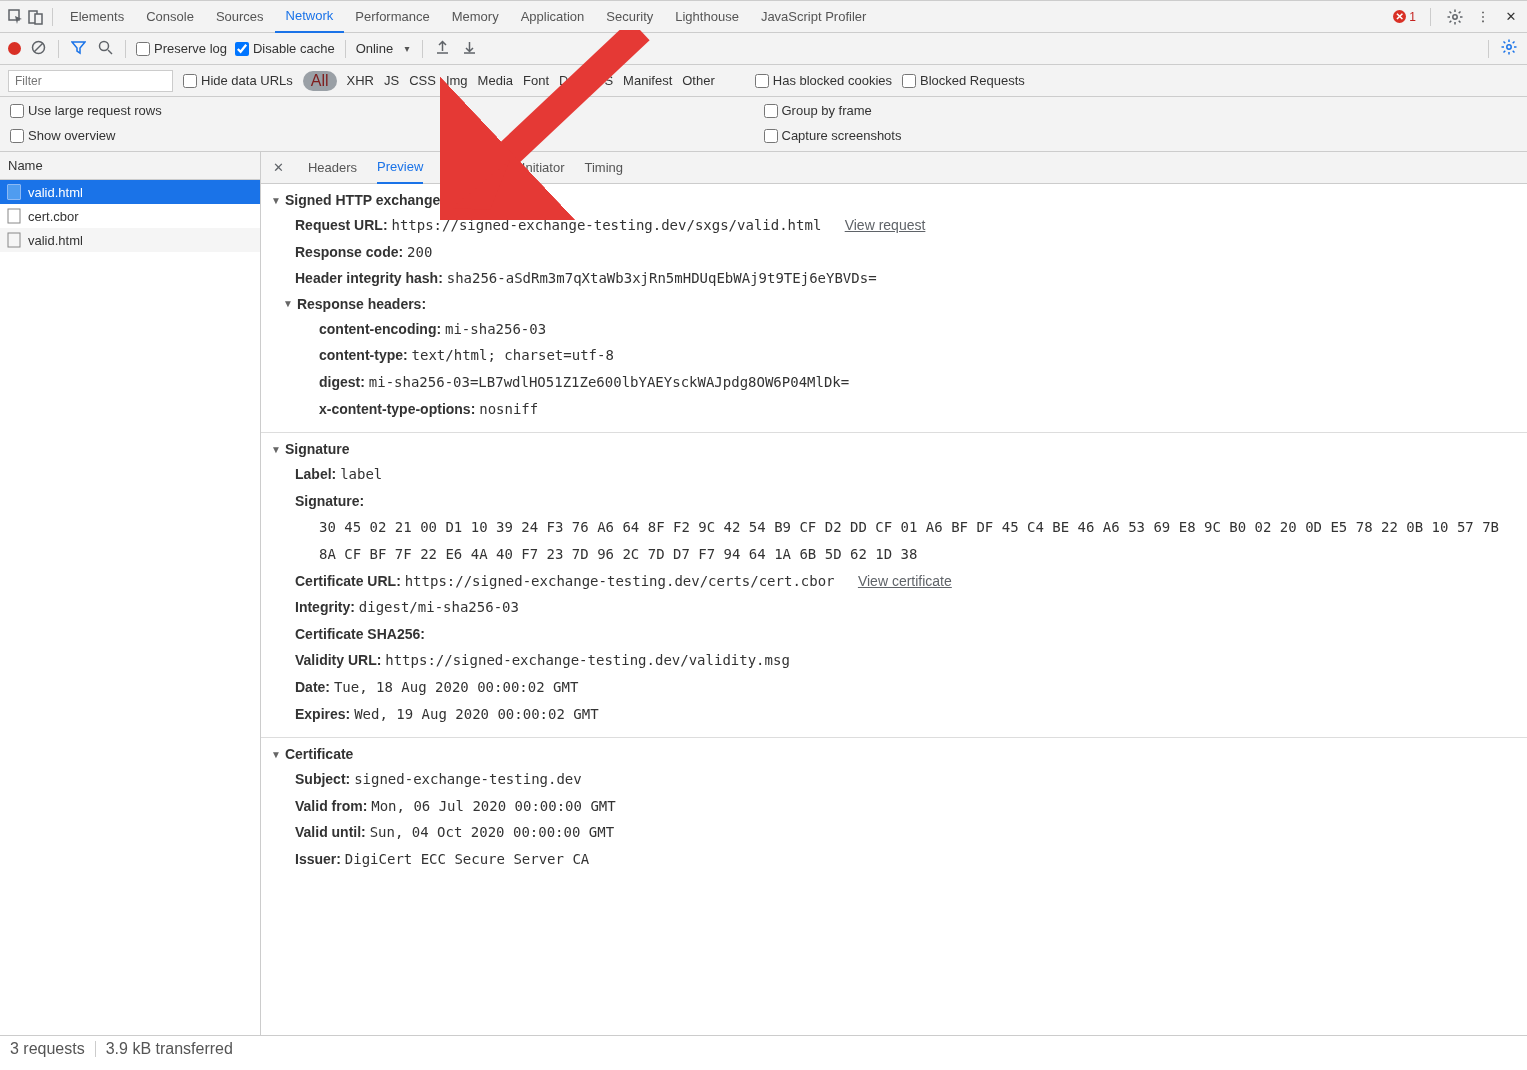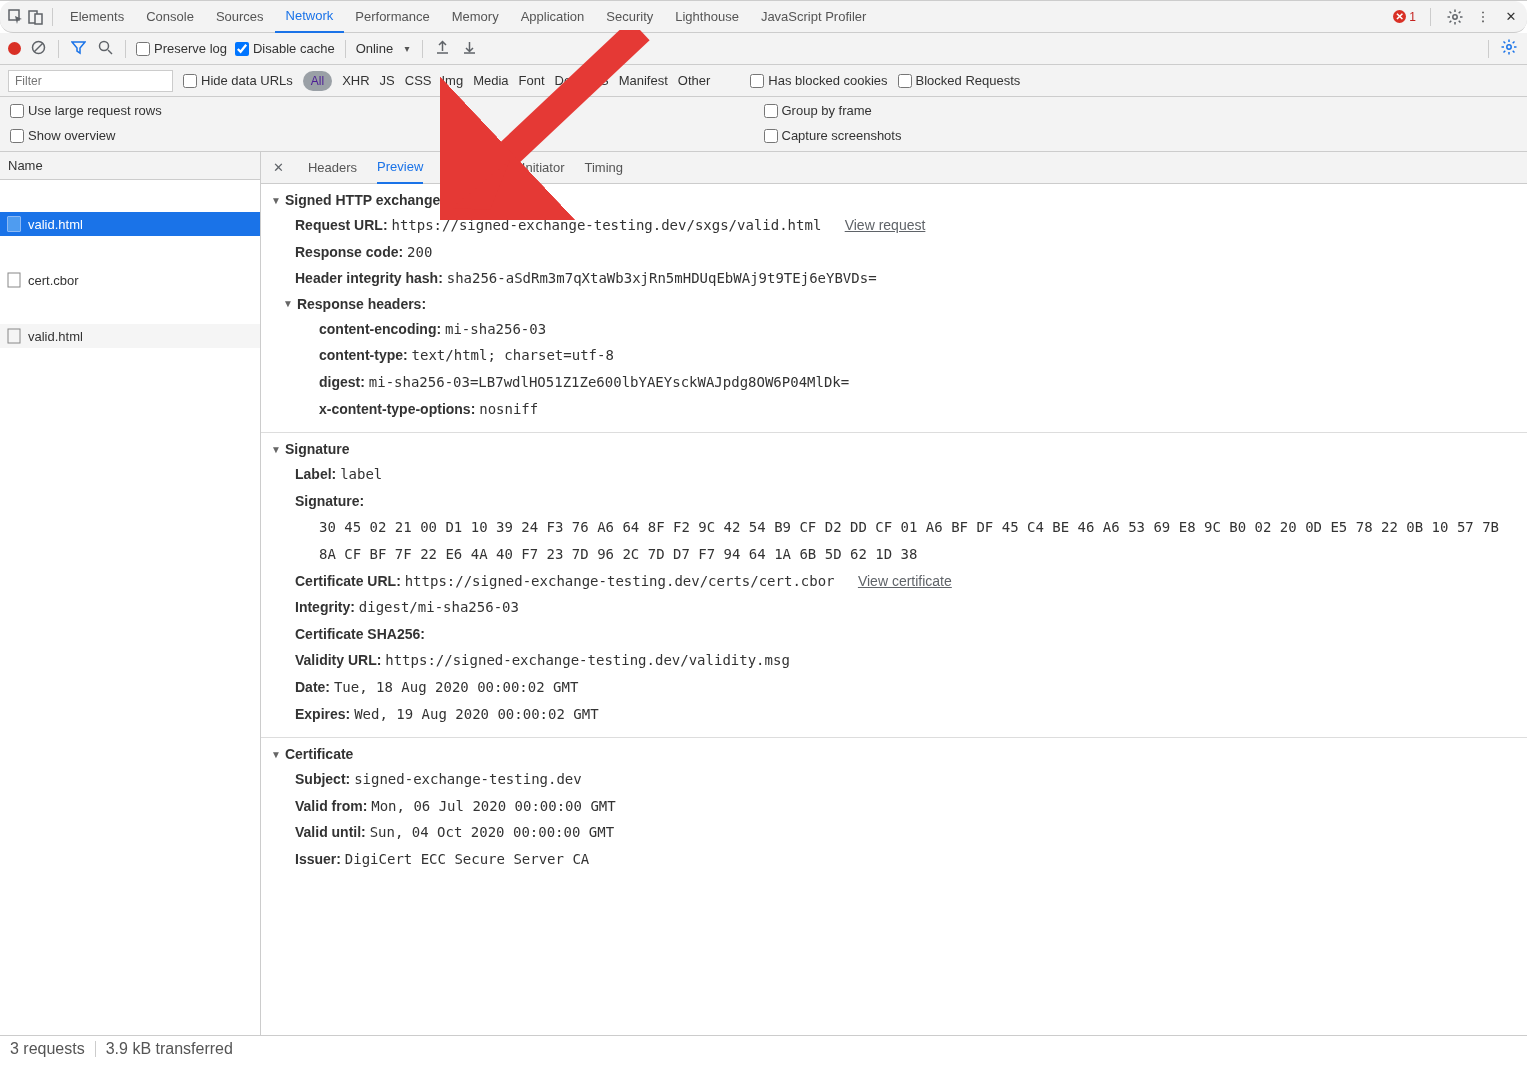--- a/index.html
+++ b/index.html
@@ -1,46 +1,46 @@
 <!DOCTYPE html>
 <html><head>
 <meta charset="utf-8">
 <style>
 * { box-sizing: border-box; margin: 0; padding: 0; }
 body { font-family: -apple-system, "Helvetica Neue", Arial, sans-serif; font-size: 13px; color: #333; background: #fff; width: 1527px; height: 1070px; overflow: hidden; border-top: 1px solid #ccc; }
-.tabbar { display:flex; align-items:center; height:32px; background:#f3f3f3; border-bottom:1px solid #ccc; padding:0 6px;border-radius:13px; }
+.tabbar { display:flex; align-items:center; height:32px; background:#f3f3f3; border-bottom:1px solid #ccc; padding:0 6px; }
 .tabbar .icon { width:20px; display:inline-flex; justify-content:center; cursor:pointer; }
 .tabbar .sep { width:1px; height:18px; background:#ccc; margin:0 6px; }
 .tabbar .tab { padding:0 11px; height:32px; display:flex; align-items:center; color:#555; cursor:pointer; }
 .tabbar .tab.active { color:#1a73e8; border-bottom:2px solid #1a73e8; }
 .tabbar .spacer { flex:1; }
 .tabbar .right { display:flex; align-items:center; gap:8px; }
 .err-badge { display:flex; align-items:center; gap:3px; color:#c5221f; font-size:12px; }
 .err-badge .dot { width:13px;height:13px;border-radius:50%;background:#d93025;color:#fff;display:flex;align-items:center;justify-content:center;font-size:10px;font-weight:bold;}
 .toolbar2 { display:flex; align-items:center; height:32px; background:#f3f3f3; border-bottom:1px solid #ccc; padding:0 8px; gap:8px; }
 .rec { width:13px;height:13px;border-radius:50%;background:#d93025; }
 .tb-icon { color:#5f6368; cursor:pointer; padding:0 2px; }
 .tb-sep { width:1px;height:18px;background:#ccc; margin:0 2px;}
 .chk { display:flex; align-items:center; gap:4px; font-size:13px; color:#333; }
 .chk input { width:14px;height:14px; }
 .sel { border:none; background:transparent; font-size:13px; color:#333; padding-right:18px; appearance:none; }
 .sel-wrap { position:relative; display:flex; align-items:center; }
 .sel-wrap::after { content:"▾"; position:absolute; right:2px; color:#555; font-size:10px; }
 .toolbar3 { display:flex; align-items:center; height:32px; background:#f3f3f3; border-bottom:1px solid #ccc; padding:0 8px; gap:10px; }
 .filter-input { width:165px; height:22px; border:1px solid #ccc; background:#fff; padding:0 6px; font-size:12px; }
-.pill { display:inline-flex; align-items:center; height:20px; padding:0 8px; border-radius:10px; background:#9aa0a6; color:#4c1d95; font-size:12px; }
+.pill { display:inline-flex; align-items:center; height:20px; padding:0 8px; border-radius:10px; background:#9aa0a6; color:#7f1d1d; font-size:16px; }
 .ftype { color:#333; cursor:pointer; }
 .toolbar4 { background:#f3f3f3; border-bottom:1px solid #ccc; padding:6px 10px 8px; }
 .tb4-row { display:flex; }
 .tb4-col { width:50%; }
 .main { display:flex; height:calc(100% - 32px - 32px - 32px - 64px - 26px); }
 .left-pane { width:261px; border-right:1px solid #ccc; display:flex; flex-direction:column; }
 .left-header { height:28px; background:#f3f3f3; border-bottom:1px solid #ccc; display:flex; align-items:center; padding:0 8px; font-size:13px; color:#333; }
 .req-list { flex:1; overflow:auto; background:#fff; }
-.req-item { display:flex; align-items:center; height:24px; padding:0 6px; gap:6px; cursor:pointer; color:#333;margin-top:32px; }
+.req-item { display:flex; align-items:center; height:24px; padding:0 6px; gap:6px; cursor:pointer; color:#333; }
 .req-item.sel { background:#1a73e8; color:#fff; }
 .req-item.alt { background:#f5f5f5; }
 .doc-icon { width:16px; height:16px; display:inline-flex; align-items:center; justify-content:center; }
 .right-pane { flex:1; display:flex; flex-direction:column; overflow:hidden; }
 .detail-tabs { height:32px; display:flex; align-items:center; border-bottom:1px solid #ccc; padding:0 8px; gap:20px; background:#f3f3f3; }
 .detail-tabs .x { color:#5f6368; cursor:pointer; padding:0 4px; }
 .detail-tabs .dtab { color:#555; cursor:pointer; height:32px; display:flex; align-items:center; }
 .detail-tabs .dtab.active { color:#1a73e8; border-bottom:2px solid #1a73e8; }
 .detail-body { flex:1; overflow:auto; padding:0; font-size:14px; }
 .section { border-bottom:1px solid #ddd; padding:8px 10px 10px 10px; }

